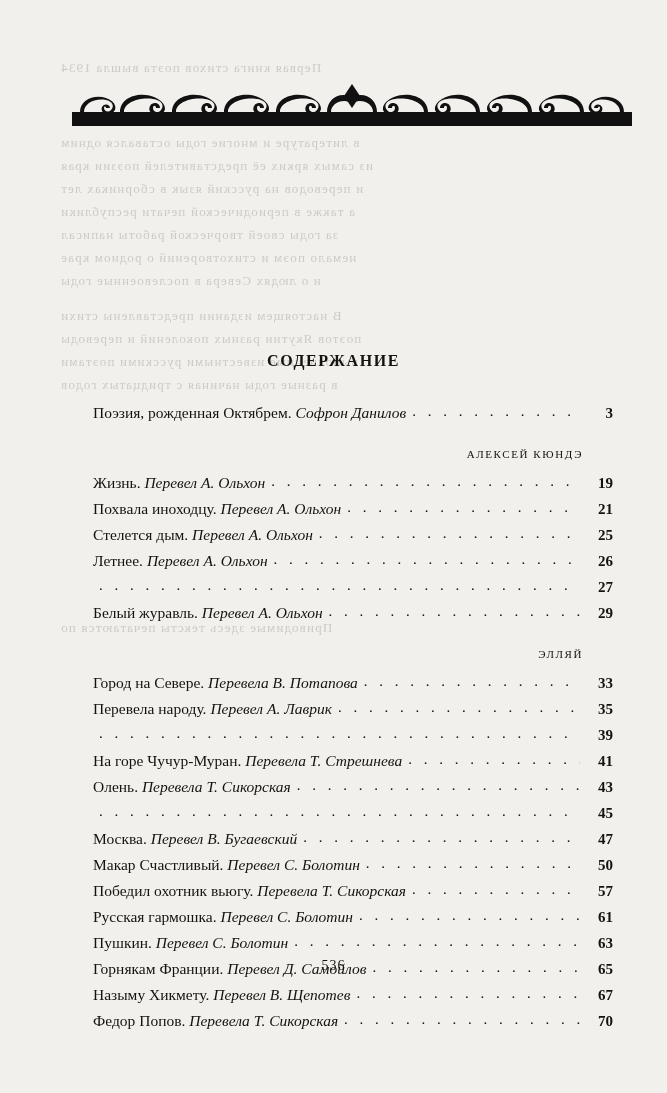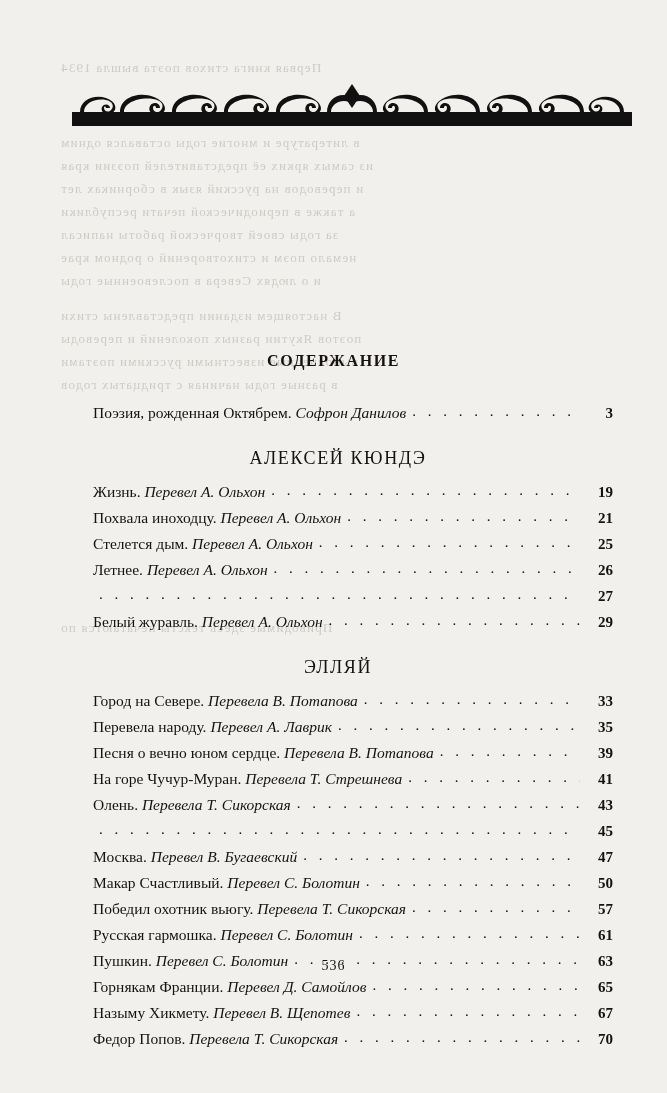--- a/index.html
+++ b/index.html
@@ -91,22 +91,22 @@
   }
   .entry .pg {
     flex: 0 0 auto;
     width: 28px;
     text-align: right;
     font-weight: bold;
     font-size: 15px;
   }
 
   .section-head {
-    text-align: center;
-    font-size: 18px;
+    text-align: right;
+    font-size: 11px;
     letter-spacing: 1.6px;
     margin: 22px 0 10px 0;
     padding-right: 30px;
   }
 
   .folio {
     position: absolute;
     top: 958px;
     left: 0;
     width: 667px;
@@ -234,24 +234,20 @@
     </div>
     <div class="entry">
       <span class="txt">
         <span>Перевела народу.</span>
         <span class="tr">Перевел А. Лаврик</span>
       </span>
       <span class="dots">. . . . . . . . . . . . . . . . . . . . . . . . . . . . . . . . . . . . . . . . . . . . . . . .</span>
       <span class="pg">35</span>
     </div>
     <div class="entry">
-      <span class="txt">
-        <span>Песня о вечно юном сердце.</span>
-        <span class="tr">Перевела В. Потапова</span>
-      </span>
       <span class="dots">. . . . . . . . . . . . . . . . . . . . . . . . . . . . . . . . . . . . . . . . . . . . . . . .</span>
       <span class="pg">39</span>
     </div>
     <div class="entry">
       <span class="txt">
         <span>На горе Чучур-Муран.</span>
         <span class="tr">Перевела Т. Стрешнева</span>
       </span>
       <span class="dots">. . . . . . . . . . . . . . . . . . . . . . . . . . . . . . . . . . . . . . . . . . . . . . . .</span>
       <span class="pg">41</span>

